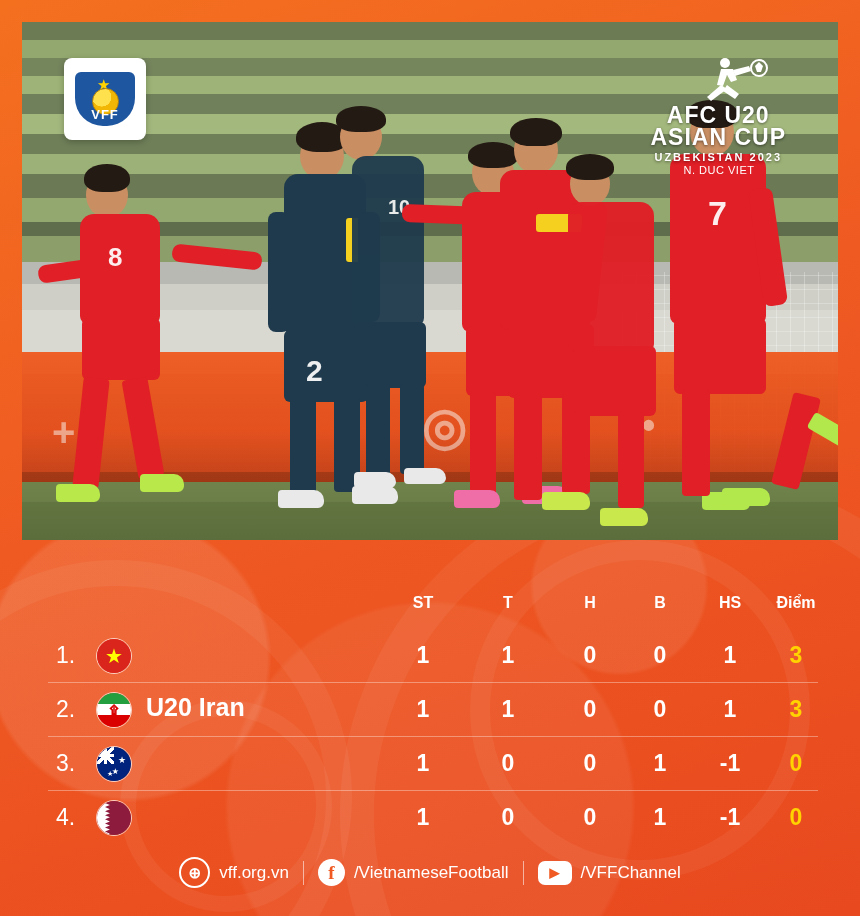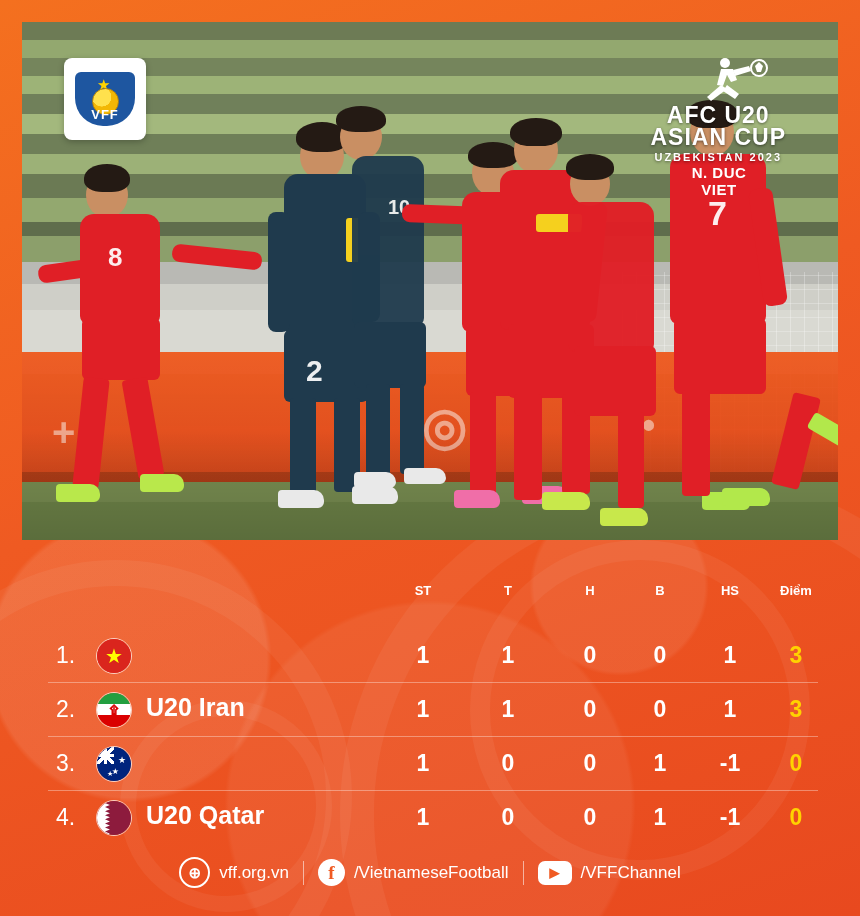--- a/index.html
+++ b/index.html
@@ -170,22 +170,22 @@
   
   .group-title {
     position: absolute; left: 58px; top: 562px;
     font-size: 36px; font-weight: bold; color: #ffd200;
     letter-spacing: 1px;
   }
   .table-area {
     position: absolute; left: 48px; top: 556px; width: 770px;
   }
   .col-head {
-    position: absolute; top: 27px; left: 0; width: 770px; height: 28px;
-    color: #ffffff; font-size: 13px; font-weight: bold;
+    position: absolute; top: 38px; left: 0; width: 770px; height: 28px;
+    color: #ffffff; font-size: 16px; font-weight: bold;
   }
   .col-head span, .row .cell {
     position: absolute; text-align: center; width: 60px;
   }
   .c-st   { left: 345px; }
   .c-t    { left: 430px; }
   .c-h    { left: 512px; }
   .c-b    { left: 582px; }
   .c-hs   { left: 652px; }
   .c-diem { left: 718px; width: 70px; }
@@ -347,21 +347,21 @@
       <div class="torso jersey-red" style="left:546px; top:180px; width:86px; height:150px; opacity:.97;"></div>
       <div class="shorts jersey-red" style="left:552px; top:324px; width:82px; height:70px;"></div>
       <div class="sock jersey-red" style="left:596px; top:390px; width:26px; height:96px;"></div>
       <div class="boot" style="left:680px; top:470px; width:48px; height:18px; background:#b2e84b;"></div>
     </div>
 
     <div class="player">
       <div class="head" style="left:668px; top:86px; width:44px; height:48px;"></div>
       <div class="hair" style="left:664px; top:78px; width:52px; height:28px;"></div>
       <div class="torso jersey-red" style="left:648px; top:132px; width:96px; height:170px;">
-        <div style="position:absolute; left:10px; top:10px; width:78px; text-align:center; color:#ffffff; font-size:15px; font-weight:bold; letter-spacing:.5px;">N. DUC VIET</div>
+        <div style="position:absolute; left:10px; top:10px; width:78px; text-align:center; color:#ffffff; font-size:11px; font-weight:normal; letter-spacing:.5px;">N. DUC VIET</div>
         <div class="num" style="left:38px; top:40px; font-size:34px;">7</div>
       </div>
       <div class="limb jersey-red" style="left:734px; top:166px; width:24px; height:118px; transform:rotate(-8deg);"></div>
       <div class="shorts jersey-red" style="left:652px; top:296px; width:92px; height:76px;"></div>
       <div class="sock jersey-red" style="left:660px; top:368px; width:28px; height:106px;"></div>
       <div class="sock jersey-red" style="left:760px; top:372px; width:28px; height:94px; transform:rotate(14deg);"></div>
       <div class="boot" style="left:700px; top:466px; width:48px; height:18px; background:#b2e84b;"></div>
       <div class="boot" style="left:786px; top:400px; width:46px; height:18px; background:#b2e84b; transform:rotate(30deg);"></div>
     </div>
 
@@ -454,21 +454,20 @@
       <div class="cell c-diem points">0</div>
     </div>
 
     <div class="row" style="top:234px; border-bottom:none;">
       <div class="rank">4.</div>
       <div class="flag">
         <div class="flag-qa">
             <span class="w"></span>
           </div>
       </div>
-      <div class="team">U20 Qatar</div>
       <div class="cell c-st">1</div>
       <div class="cell c-t">0</div>
       <div class="cell c-h">0</div>
       <div class="cell c-b">1</div>
       <div class="cell c-hs">-1</div>
       <div class="cell c-diem points">0</div>
     </div>
   </div>
 
   <div class="footer">

